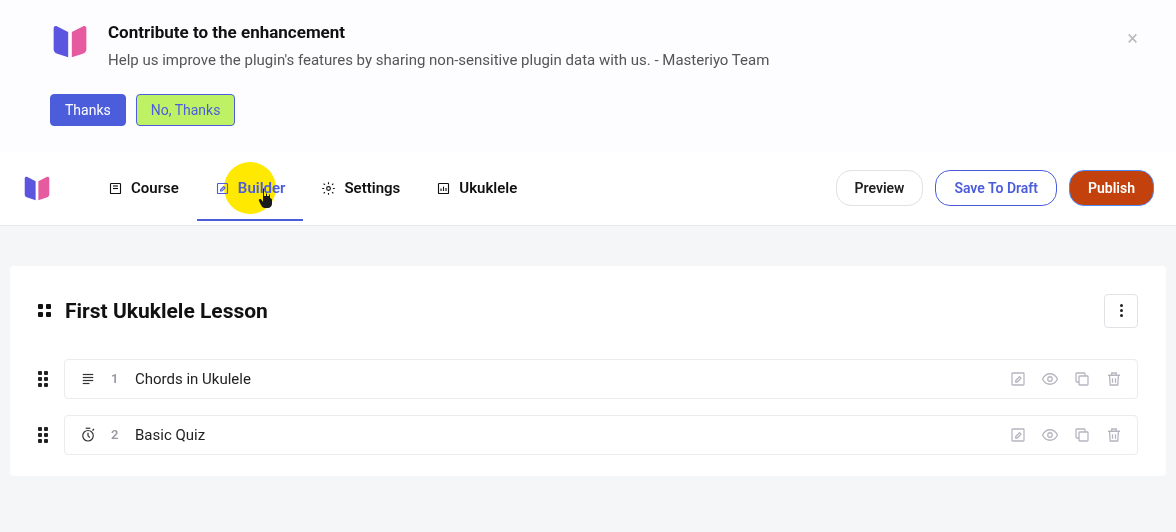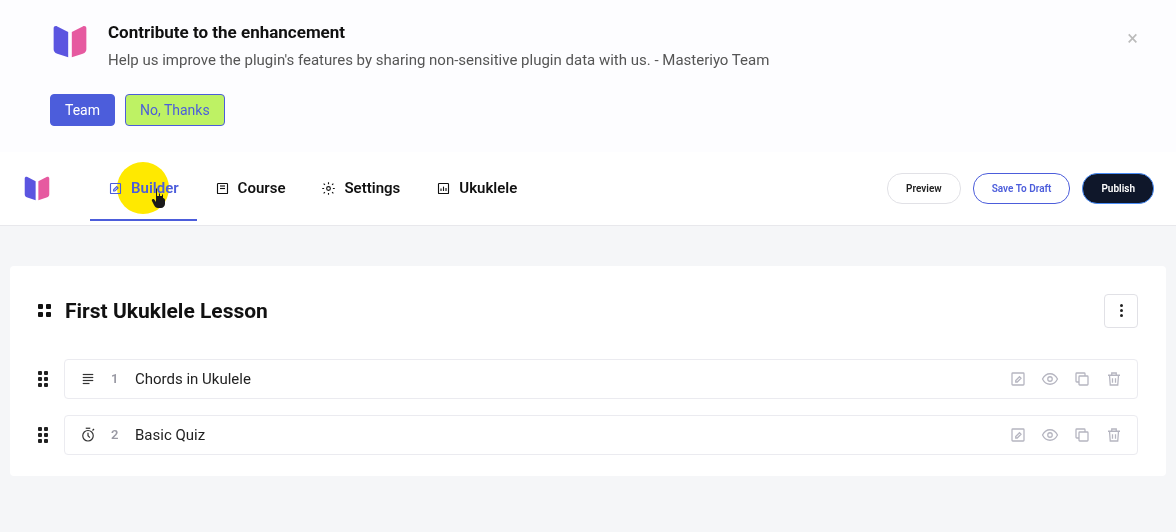--- a/index.html
+++ b/index.html
@@ -106,30 +106,30 @@
 }
 .cursor-overlay {
   position: absolute;
   top: 32px;
   left: 60px;
   pointer-events: none;
 }
 
 .nav-actions { display: flex; gap: 12px; }
 .nav-btn {
-  font-size: 10px;
+  font-size: 14px;
   font-weight: 600;
   padding: 9px 18px;
   border-radius: 15px;
   cursor: pointer;
   font-family: inherit;
 }
 .nav-btn.preview { background: #fff; border: 1px solid #e1e1e6; color: #222; }
 .nav-btn.draft { background: #fff; border: 1px solid #4c5ddb; color: #4c5ddb; }
-.nav-btn.publish { background: #0f172a; border: 1px solid #4a8df7; color: #fff; }
+.nav-btn.publish { background: #c2410c; border: 1px solid #4a8df7; color: #fff; }
 
 
 .main { padding: 40px 10px 10px 10px; }
 .card {
   background: #fff;
   border-radius: 4px;
   padding: 28px 28px 20px 28px;
 }
 .section-head {
   display: flex;
@@ -186,50 +186,50 @@
     <svg class="notice-logo" viewBox="0 0 44 40">
       <path d="M4 6 C4 4 6 3 8 4 L20 10 L20 38 L8 34 C5 33 4 31 4 29 Z" fill="#5b55e0"></path>
       <path d="M40 6 C40 4 38 3 36 4 L24 10 L24 38 L36 34 C39 33 40 31 40 29 Z" fill="#e65aa0"></path>
     </svg>
     <div class="notice-text">
       <h2>Contribute to the enhancement</h2>
       <p>Help us improve the plugin's features by sharing non-sensitive plugin data with us. - Masteriyo Team</p>
     </div>
   </div>
   <div class="notice-actions">
-    <button class="btn btn-primary">Team</button>
+    <button class="btn btn-primary">Thanks</button>
     <button class="btn btn-outline">No, Thanks</button>
   </div>
   <div class="notice-close">×</div>
 </div>
 
 <div class="nav">
   <svg class="nav-logo" viewBox="0 0 44 40">
     <path d="M4 6 C4 4 6 3 8 4 L20 10 L20 38 L8 34 C5 33 4 31 4 29 Z" fill="#5b55e0"></path>
     <path d="M40 6 C40 4 38 3 36 4 L24 10 L24 38 L36 34 C39 33 40 31 40 29 Z" fill="#e65aa0"></path>
   </svg>
   <div class="tabs">
+    <div class="tab">
+      <svg class="tab-icon" viewBox="0 0 24 24">
+          <rect x="4" y="4" width="16" height="16" rx="1"></rect>
+          <line x1="8" y1="8" x2="16" y2="8"></line>
+          <line x1="8" y1="12" x2="16" y2="12"></line>
+        </svg>
+      <span>Course</span>
+    </div>
     <div class="tab active" style="position:relative; z-index:1;">
       <span class="highlight"></span>
       <svg class="tab-icon" viewBox="0 0 24 24">
           <rect x="4" y="4" width="16" height="16" rx="1"></rect>
           <path d="M9 14 L14 9 L16 11 L11 16 L9 16 Z"></path>
         </svg>
       <span>Builder</span>
       <svg class="cursor-overlay" width="18" height="22" viewBox="0 0 18 22">
         <path d="M6 2 C6 1 7 1 7 2 L7 9 L9 9 L9 7 C9 6 10 6 10 7 L10 9 L12 9 L12 8 C12 7 13 7 13 8 L13 11 C14 11 15 12 15 13 L15 17 C15 19 13 21 11 21 L8 21 C6 21 5 20 4 18 L2 14 C1.5 13 2 12 3 12 C4 12 4.5 12.5 5 13.5 L6 15 Z" fill="#1a1a1a"></path>
       </svg>
-    </div>
-    <div class="tab">
-      <svg class="tab-icon" viewBox="0 0 24 24">
-          <rect x="4" y="4" width="16" height="16" rx="1"></rect>
-          <line x1="8" y1="8" x2="16" y2="8"></line>
-          <line x1="8" y1="12" x2="16" y2="12"></line>
-        </svg>
-      <span>Course</span>
     </div>
     <div class="tab">
       <svg class="tab-icon" viewBox="0 0 24 24">
           <circle cx="12" cy="12" r="3"></circle>
           <path d="M12 2v3M12 19v3M4.2 4.2l2.1 2.1M17.7 17.7l2.1 2.1M2 12h3M19 12h3M4.2 19.8l2.1-2.1M17.7 6.3l2.1-2.1"></path>
         </svg>
       <span>Settings</span>
     </div>
     <div class="tab">
       <svg class="tab-icon" viewBox="0 0 24 24">

